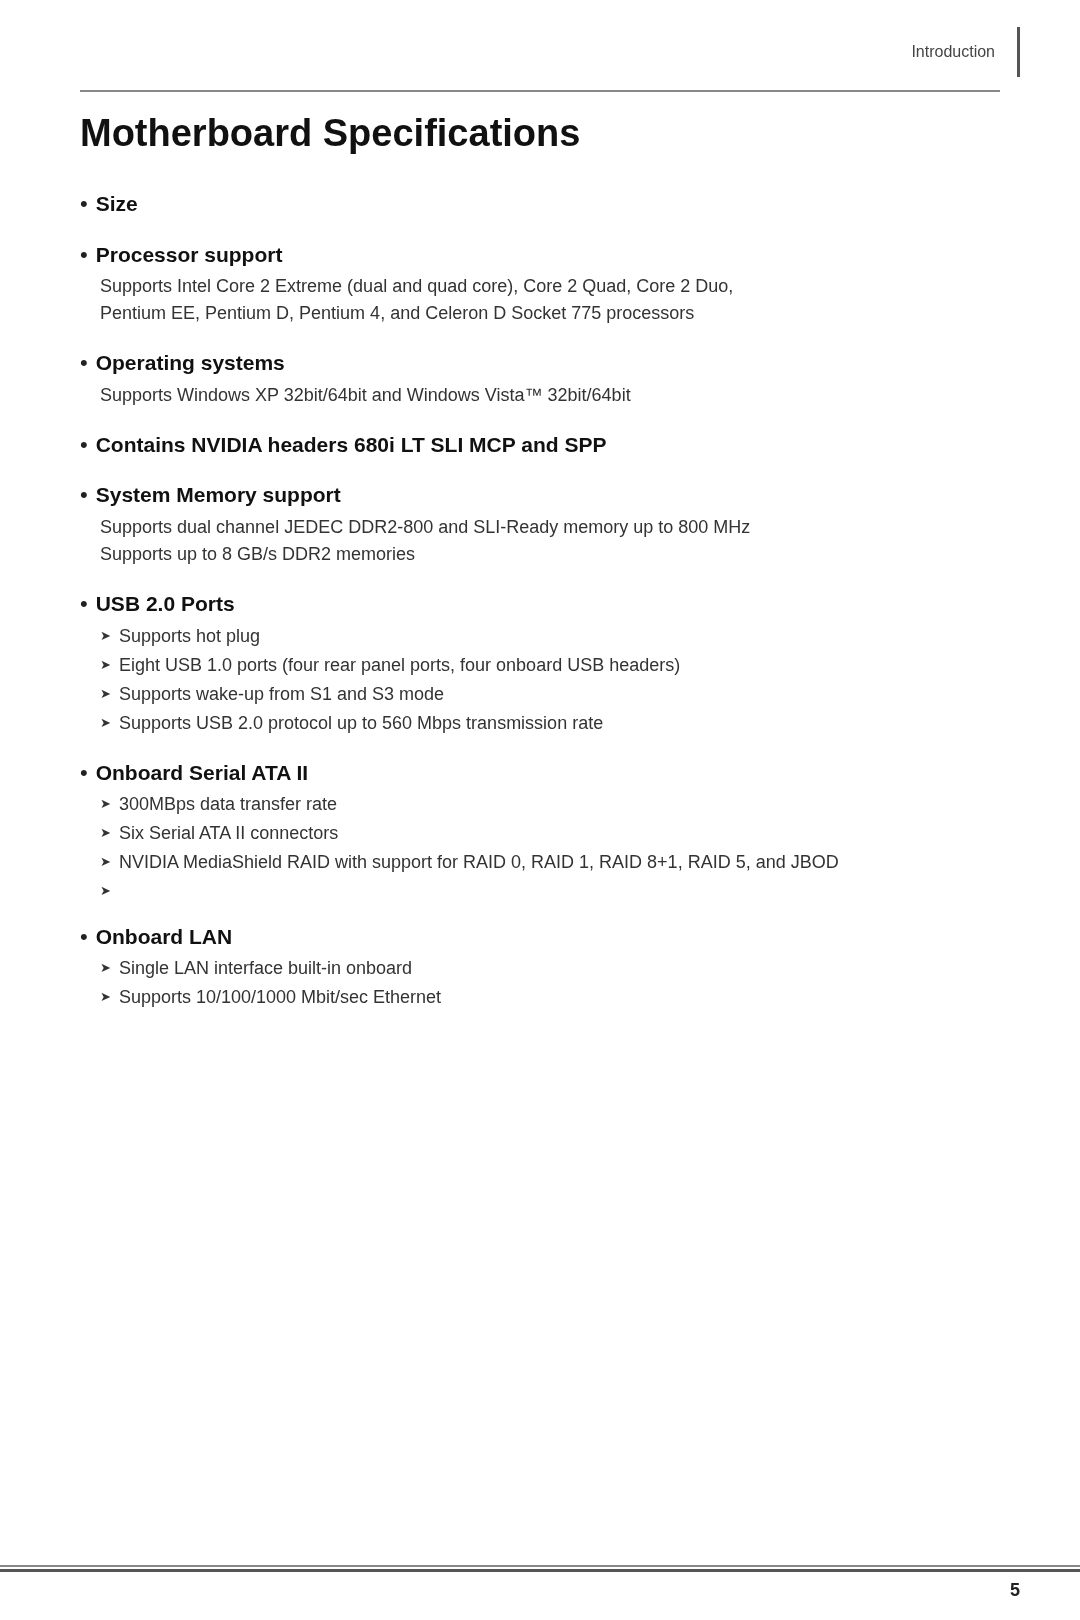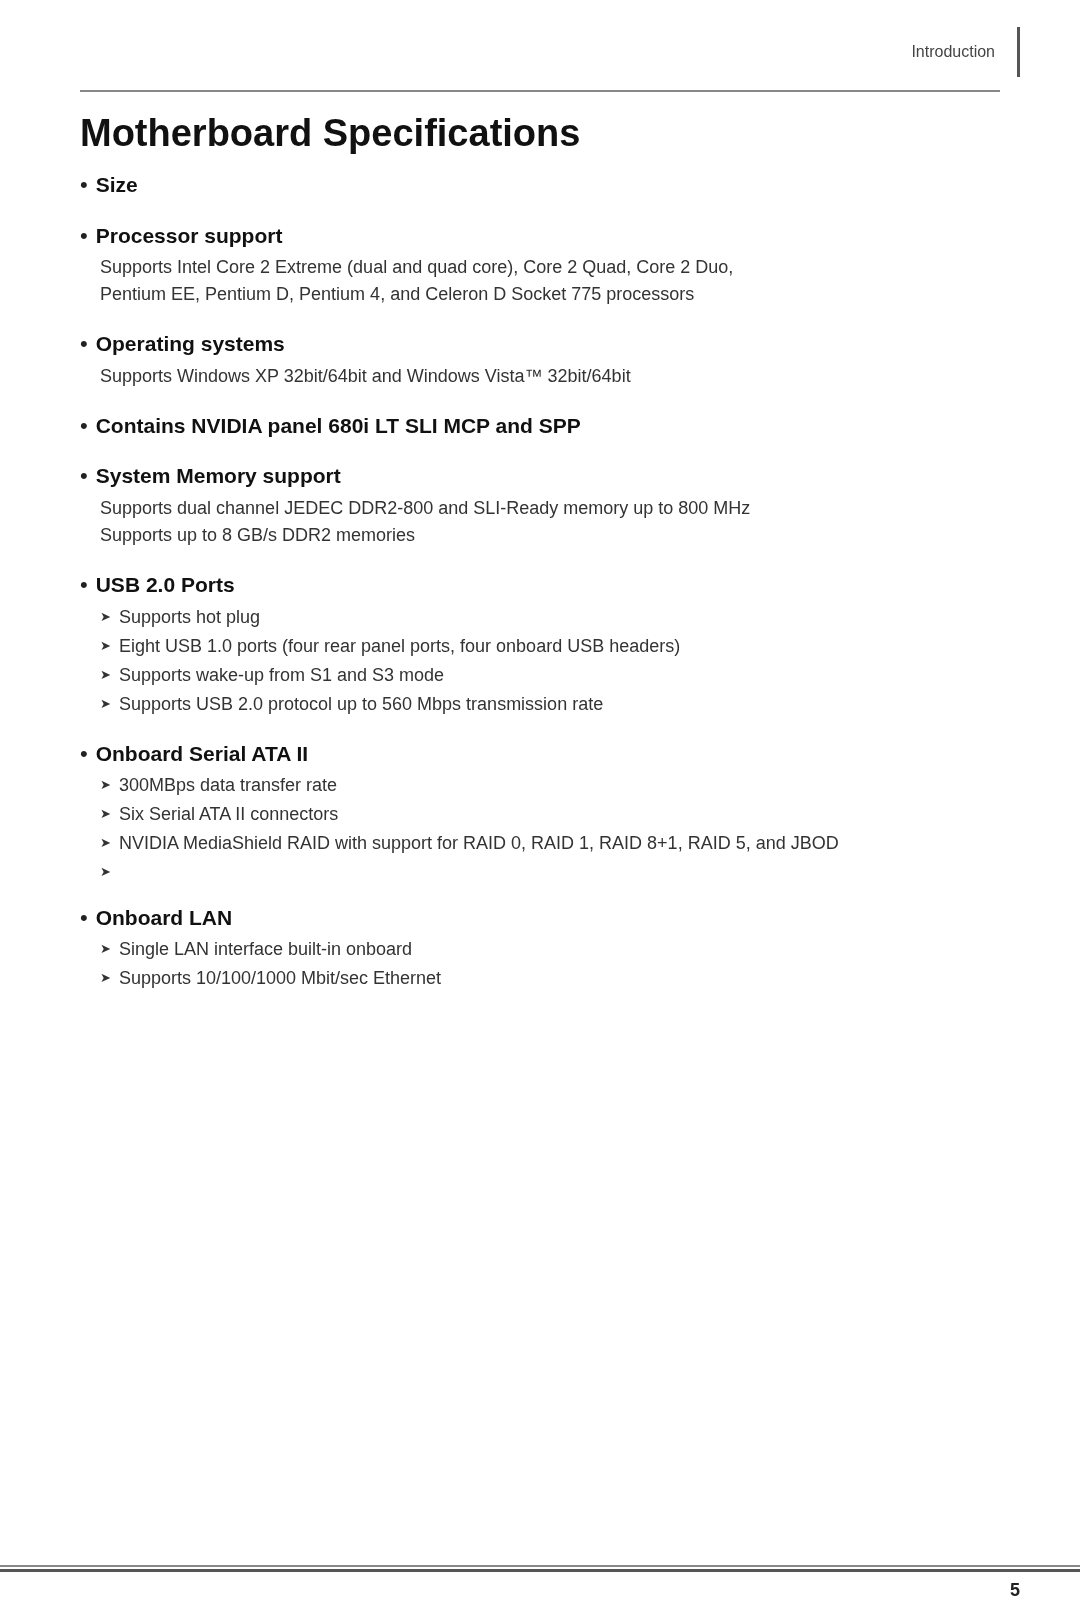--- a/index.html
+++ b/index.html
@@ -66,21 +66,21 @@
     .top-rule {
       border: none;
       border-top: 2px solid #888888;
       margin-bottom: 20px;
     }
 
     .page-title {
       font-size: 38px;
       font-weight: bold;
       color: #111111;
-      margin-bottom: 16px;
+      margin-bottom: 35px;
       font-family: Arial, Helvetica, sans-serif;
     }
 
     
     .spec-section {
       margin-bottom: 22px;
     }
 
     .spec-heading {
       display: flex;
@@ -199,21 +199,21 @@
         <div class="spec-section">
           <div class="spec-heading">
             <span class="bullet-dot">•</span>
             <span class="spec-title">Operating systems</span>
           </div>
           <div class="spec-body">Supports Windows XP 32bit/64bit and Windows Vista™ 32bit/64bit</div>
         </div>
         <div class="spec-section">
           <div class="spec-heading">
             <span class="bullet-dot">•</span>
-            <span class="spec-title">Contains NVIDIA panel 680i LT SLI MCP and SPP</span>
+            <span class="spec-title">Contains NVIDIA headers 680i LT SLI MCP and SPP</span>
           </div>
         </div>
         <div class="spec-section">
           <div class="spec-heading">
             <span class="bullet-dot">•</span>
             <span class="spec-title">System Memory support</span>
           </div>
           <div class="spec-body">Supports dual channel JEDEC DDR2-800 and SLI-Ready memory up to 800 MHz<br>Supports up to 8 GB/s DDR2 memories</div>
         </div>
         <div class="spec-section">

